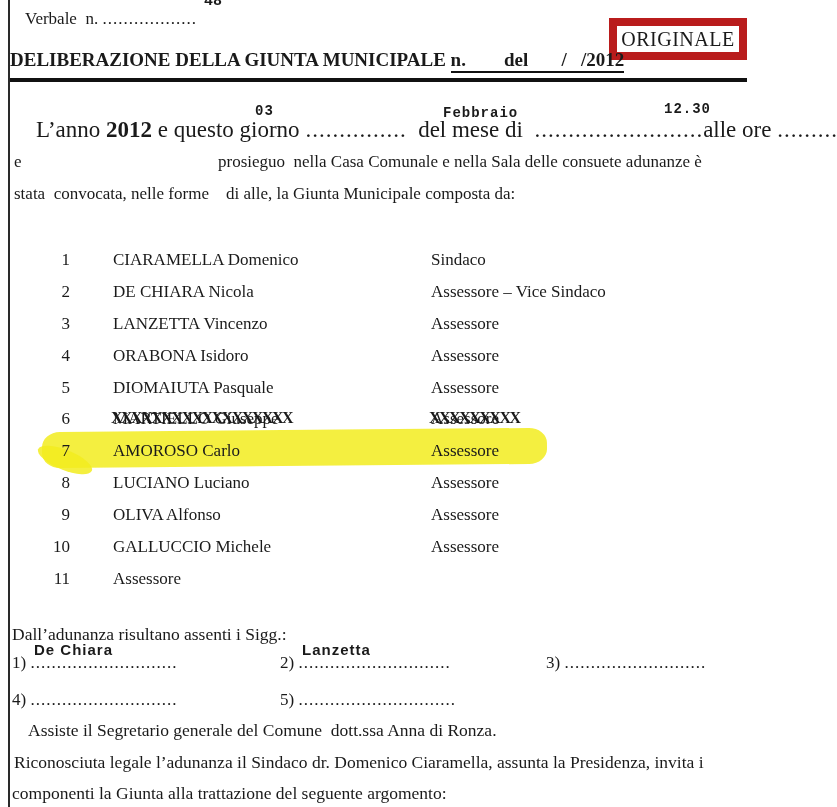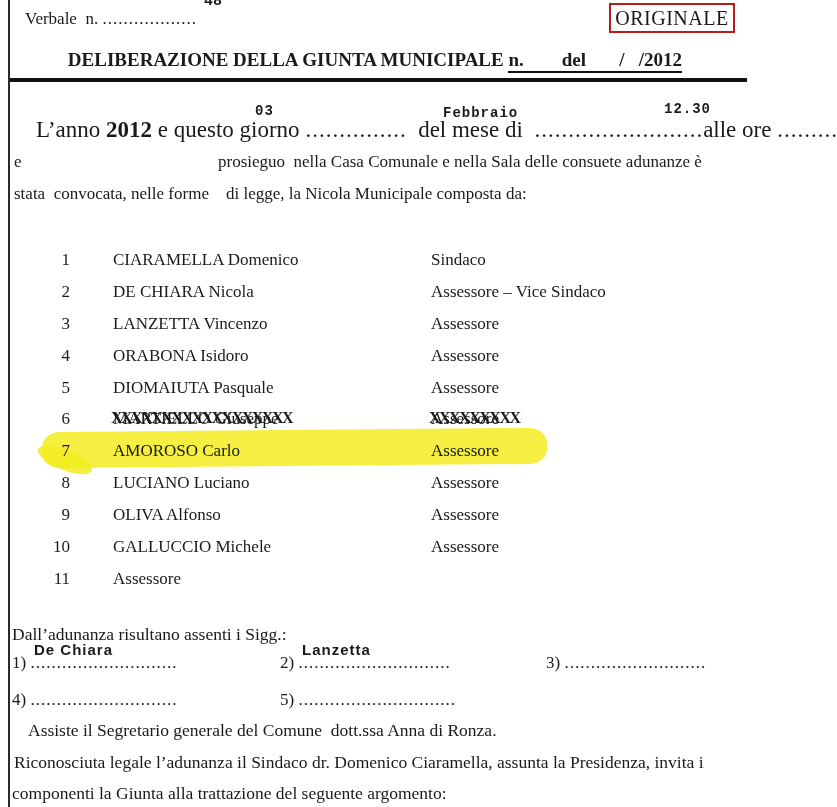--- a/index.html
+++ b/index.html
@@ -3,23 +3,23 @@
 <meta charset="utf-8">
 <style>
   html,body{margin:0;padding:0;background:#e8e8e8;}
   .page{position:relative;width:837px;height:807px;background:#ffffff;overflow:hidden;
         font-family:"Liberation Serif", serif;color:#1a1a1a;}
   .abs{position:absolute;white-space:pre;}
   .left-border{position:absolute;left:8px;top:0;width:2px;height:807px;background:#2a2a2a;}
   .verbale{left:25px;top:9px;font-size:17px;}
   .verbale-dots{letter-spacing:1px;}
   .verbale-num{left:204px;top:-7px;font-family:"Liberation Mono", monospace;font-weight:bold;font-size:15px;}
-  .orig-box{left:609px;top:3px;width:122px;height:26px;border:2px solid #b91c1c;
+  .orig-box{left:609px;top:18px;width:122px;height:26px;border:8px solid #b91c1c;
             display:flex;align-items:center;justify-content:center;font-size:20px;letter-spacing:.5px;}
-  .title{left:10px;top:49px;width:730px;text-align:center;font-weight:bold;font-size:19px;white-space:pre;}
+  .title{left:10px;top:49px;width:730px;font-weight:bold;font-size:19px;white-space:pre;}
   .title-suffix{border-bottom:2px solid #111;padding-bottom:1px;}
   .rule{position:absolute;left:10px;top:78px;width:737px;height:4px;background:#111;}
   .intro-l1{left:8px;top:117px;font-size:23px;margin-left:28px;}
   .intro-l1 .dots, .slot-dots, .verbale-dots{letter-spacing:1px;}
   .bold{font-weight:bold;}
   .mono-val{position:absolute;font-family:"Liberation Mono", monospace;font-weight:bold;font-size:14px;letter-spacing:1px;white-space:pre;}
   .intro-l2a{left:14px;top:152px;font-size:17px;}
   .intro-l2b{left:218px;top:152px;font-size:17px;}
   .intro-l3{left:14px;top:184px;font-size:17px;}
   .members{position:absolute;left:0;top:250px;width:837px;z-index:2;}
@@ -54,21 +54,21 @@
   <div class="rule"></div>
 
   <div class="abs intro-l1"><span>L’anno </span><span class="bold">2012</span><span> e questo giorno </span><span class="dots">...............</span><span>  del mese di  </span><span class="dots">.........................</span><span>alle ore </span><span class="dots">...................</span></div>
 
   <span class="mono-val" style="left:255px;top:103px;">03</span>
   <span class="mono-val" style="left:443px;top:105px;">Febbraio</span>
   <span class="mono-val" style="left:664px;top:101px;">12.30</span>
 
   <div class="abs intro-l2a">e</div>
   <div class="abs intro-l2b">prosieguo  nella Casa Comunale e nella Sala delle consuete adunanze è</div>
-  <div class="abs intro-l3">stata  convocata, nelle forme    di legge, la Nicola Municipale composta da:</div>
+  <div class="abs intro-l3">stata  convocata, nelle forme    di alle, la Giunta Municipale composta da:</div>
 
   <div class="hl hl-main" style="background: rgb(242, 236, 31);"></div>
   <div class="hl hl-tail" style="background: rgb(242, 236, 31);"></div>
 
   <div class="members" id="members">
       <div class="member-row">
         <span class="m-num">1</span>
         <span class="m-name"><span>CIARAMELLA Domenico</span></span>
         <span class="m-role"><span>Sindaco</span></span>
       </div>

